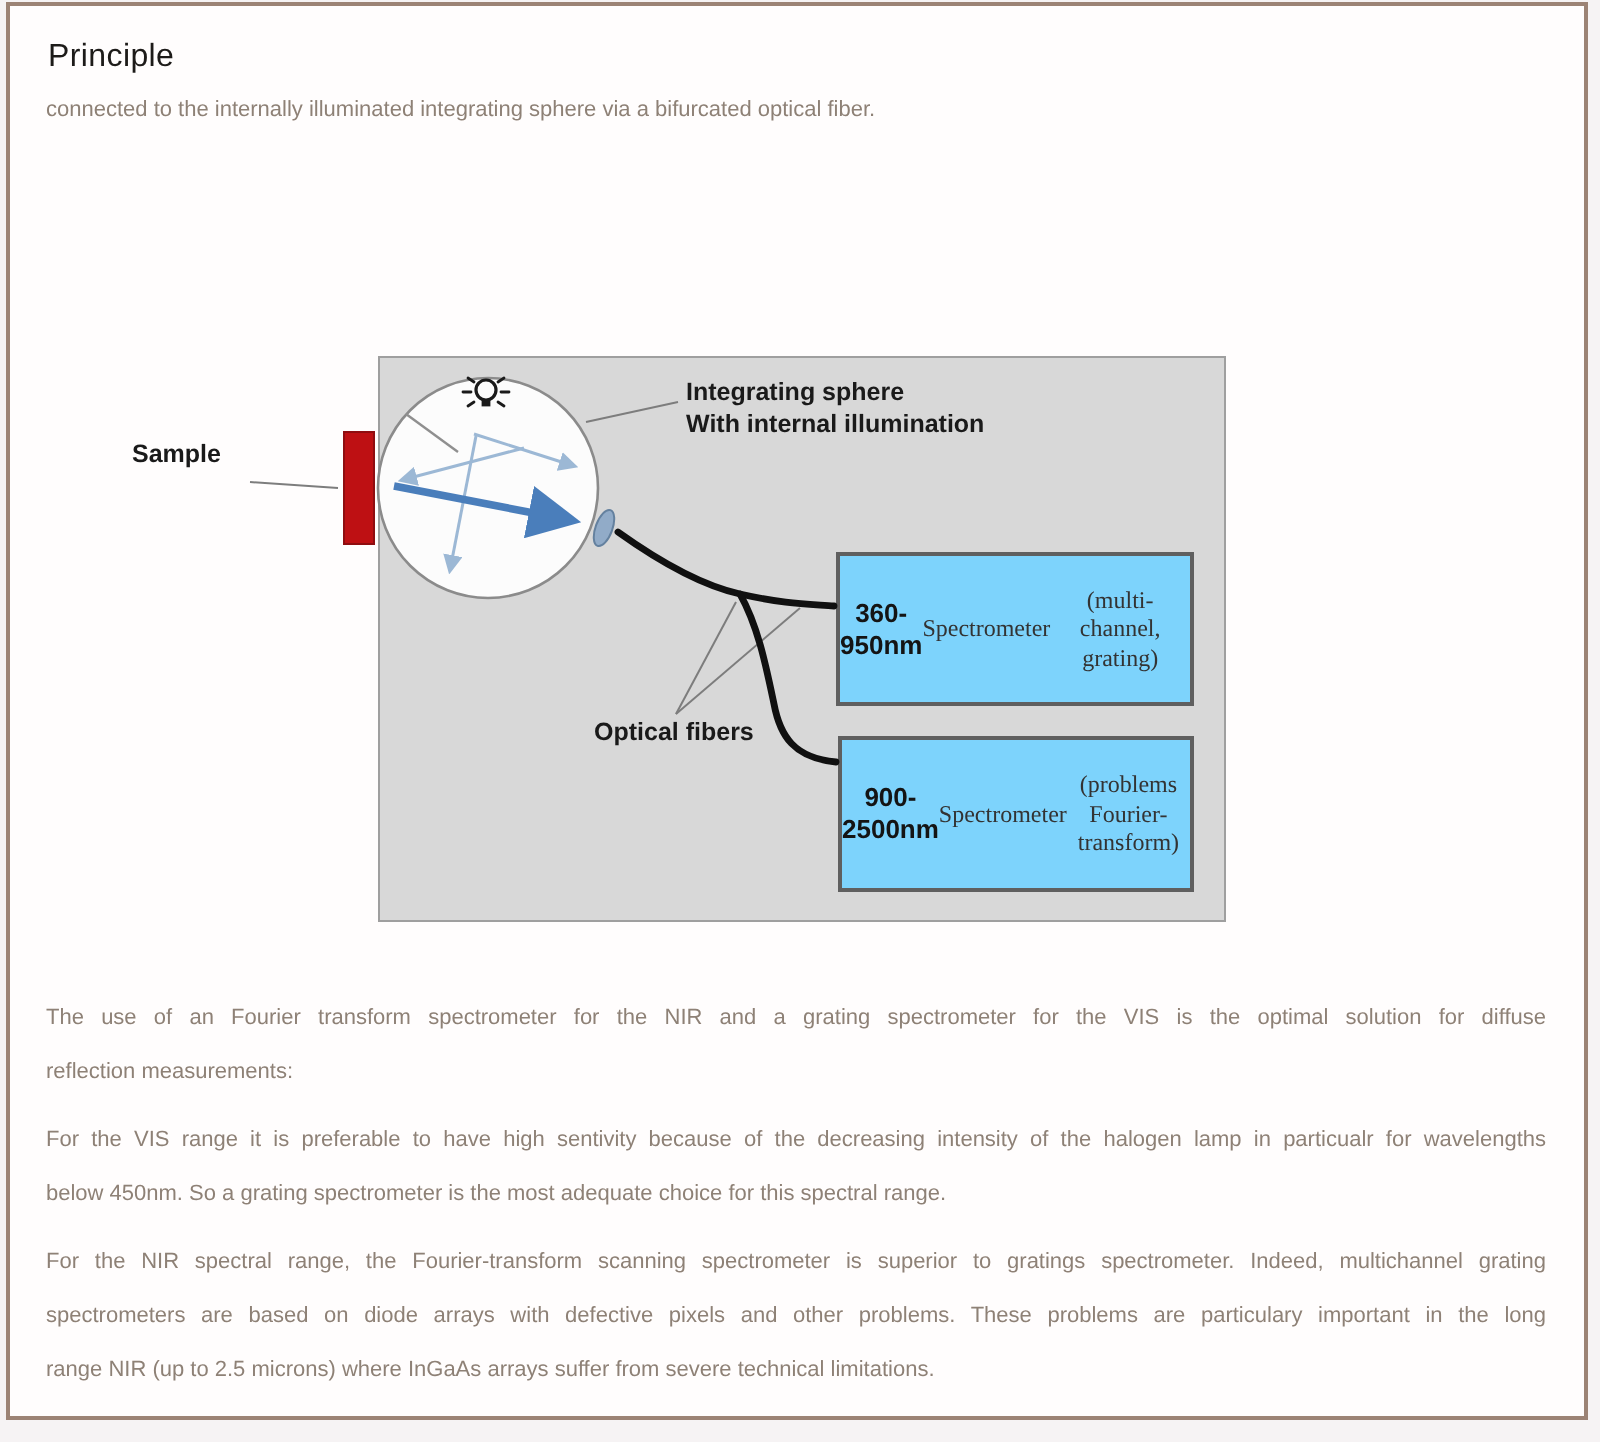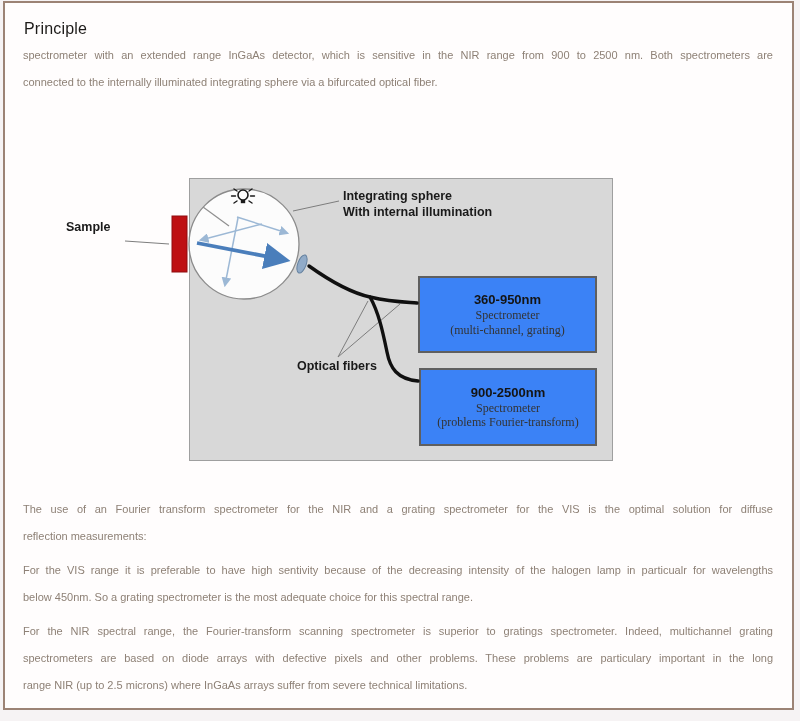--- a/index.html
+++ b/index.html
@@ -36,22 +36,22 @@
   
   .panel {
     position:absolute; left:189px; top:178px;
     width:424px; height:283px;
     box-sizing:border-box;
     background:#d8d8d8; border:1px solid #9f9f9f;
     z-index:1;
   }
   .specbox {
     position:absolute; box-sizing:border-box;
-    background:#3b82f6; border:2px solid #5f5f5f;
-    display:flex; flex-direction:column; align-items:center; justify-content:center;
+    background:#7dd3fc; border:2px solid #5f5f5f;
+    display:flex; flex-direction:row; align-items:center; justify-content:center;
     text-align:center; z-index:2;
   }
   .box-vis { left:418px; top:276px; width:179px; height:77px; }
   .box-nir { left:419px; top:368px; width:178px; height:78px;align-items:center; }
   .box-title { font-size:13px; font-weight:bold; color:#141414; line-height:16px; }
   .box-sub   { font-size:12px; color:#333333; line-height:14.5px;font-family:Liberation Serif, serif; }
 
   .dlabel {
     position:absolute; z-index:6;
     font-size:12.5px; font-weight:600; color:#1a1a1a;
@@ -69,21 +69,20 @@
 </style>
 </head>
 <body>
 
 <div class="page">
   <div class="frame"></div>
 
   <div class="heading">Principle</div>
 
   <div class="para p1">
-      <div class="pline">spectrometer with an extended range InGaAs detector, which is sensitive in the NIR range from 900 to 2500 nm. Both spectrometers are</div>
       <div class="pline last">connected to the internally illuminated integrating sphere via a bifurcated optical fiber.</div>
     </div>
   <div class="para p2">
       <div class="pline">The use of an Fourier transform spectrometer for the NIR and a grating spectrometer for the VIS is the optimal solution for diffuse</div>
       <div class="pline last">reflection measurements:</div>
     </div>
   <div class="para p3">
       <div class="pline">For the VIS range it is preferable to have high sentivity because of the decreasing intensity of the halogen lamp in particualr for wavelengths</div>
       <div class="pline last">below 450nm. So a grating spectrometer is the most adequate choice for this spectral range.</div>
     </div>

